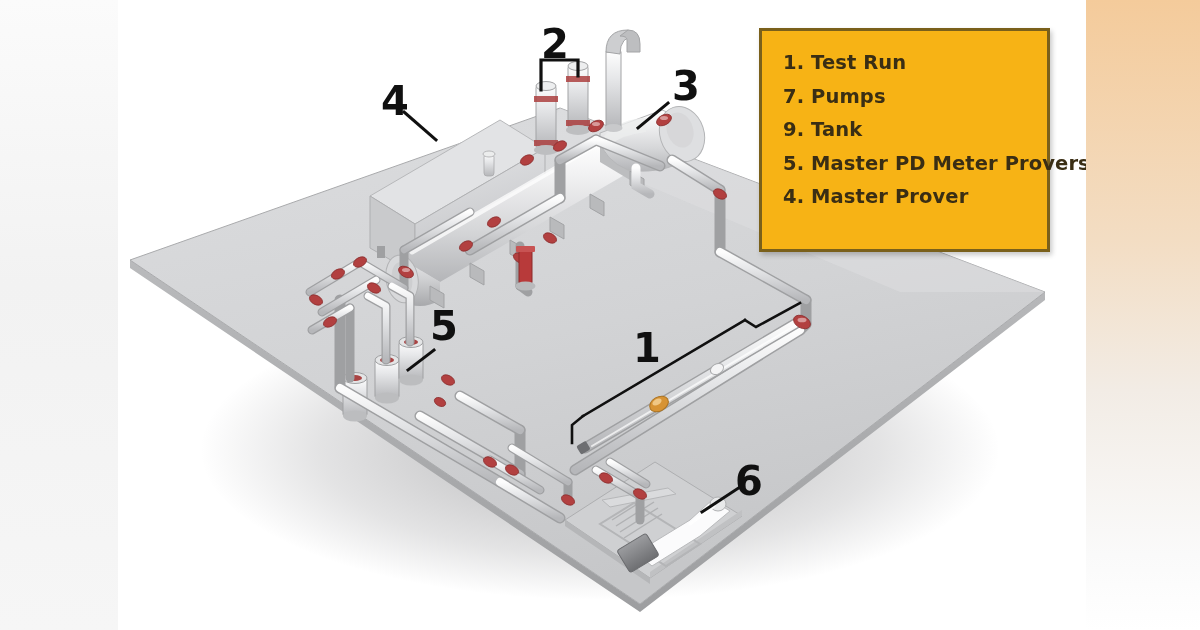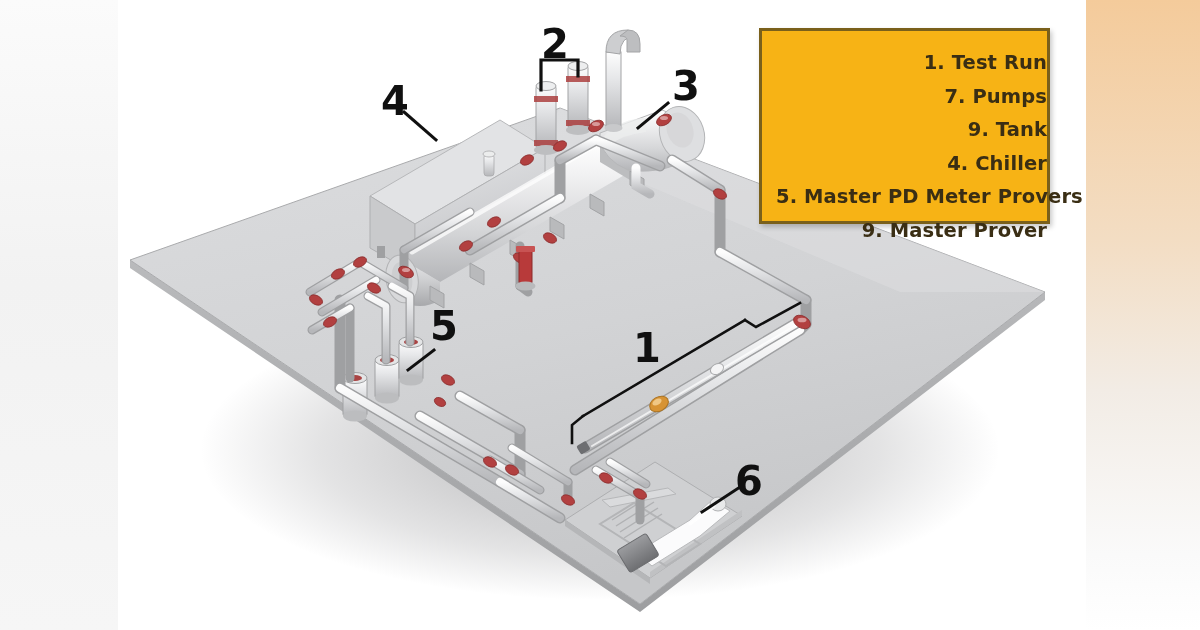--- a/index.html
+++ b/index.html
@@ -36,27 +36,26 @@
     position: absolute;
     left: 0; top: 0;
     width: 1200px; height: 630px;
   }
   #art svg { display: block; }
 
   
   #legend {
     position: absolute;
     left: 759px; top: 28px;
-    width: 291px; height: 196px;
+    width: 291px; height: 224px;
     background: #f7b315;
     border: 3px solid #7a601b;
     box-sizing: border-box;
     box-shadow: 2px 3px 5px rgba(0,0,0,.22);
-    padding: 15px 0 0 14px;
-    text-align: right;
+    padding: 15px 0 0 21px;
   }
   .legend-row {
     font-family: "DejaVu Sans", sans-serif;
     font-weight: bold;
     font-size: 19.5px;
     line-height: 33.5px;
     color: #3a2e14;
     letter-spacing: .1px;
     white-space: nowrap;
   }
@@ -422,21 +421,20 @@
   <div class="callout" style="left:430px; top:306px; font-size:40px;">5</div>
 
   <div class="callout" style="left:633px; top:328px; font-size:40px;">1</div>
 
   <div class="callout" style="left:735px; top:461px; font-size:40px;">6</div>
 
   <div id="legend">
     <div class="legend-row">1. Test Run</div>
     <div class="legend-row">7. Pumps</div>
     <div class="legend-row">9. Tank</div>
-    <div class="legend-row">4. Chiller</div>
     <div class="legend-row">5. Master PD Meter Provers</div>
-    <div class="legend-row">9. Master Prover</div>
+    <div class="legend-row">4. Master Prover</div>
   </div>
 
   <div id="letterbox-left"></div>
   <div id="letterbox-right"></div>
 
 </div>
 
 </body></html>

